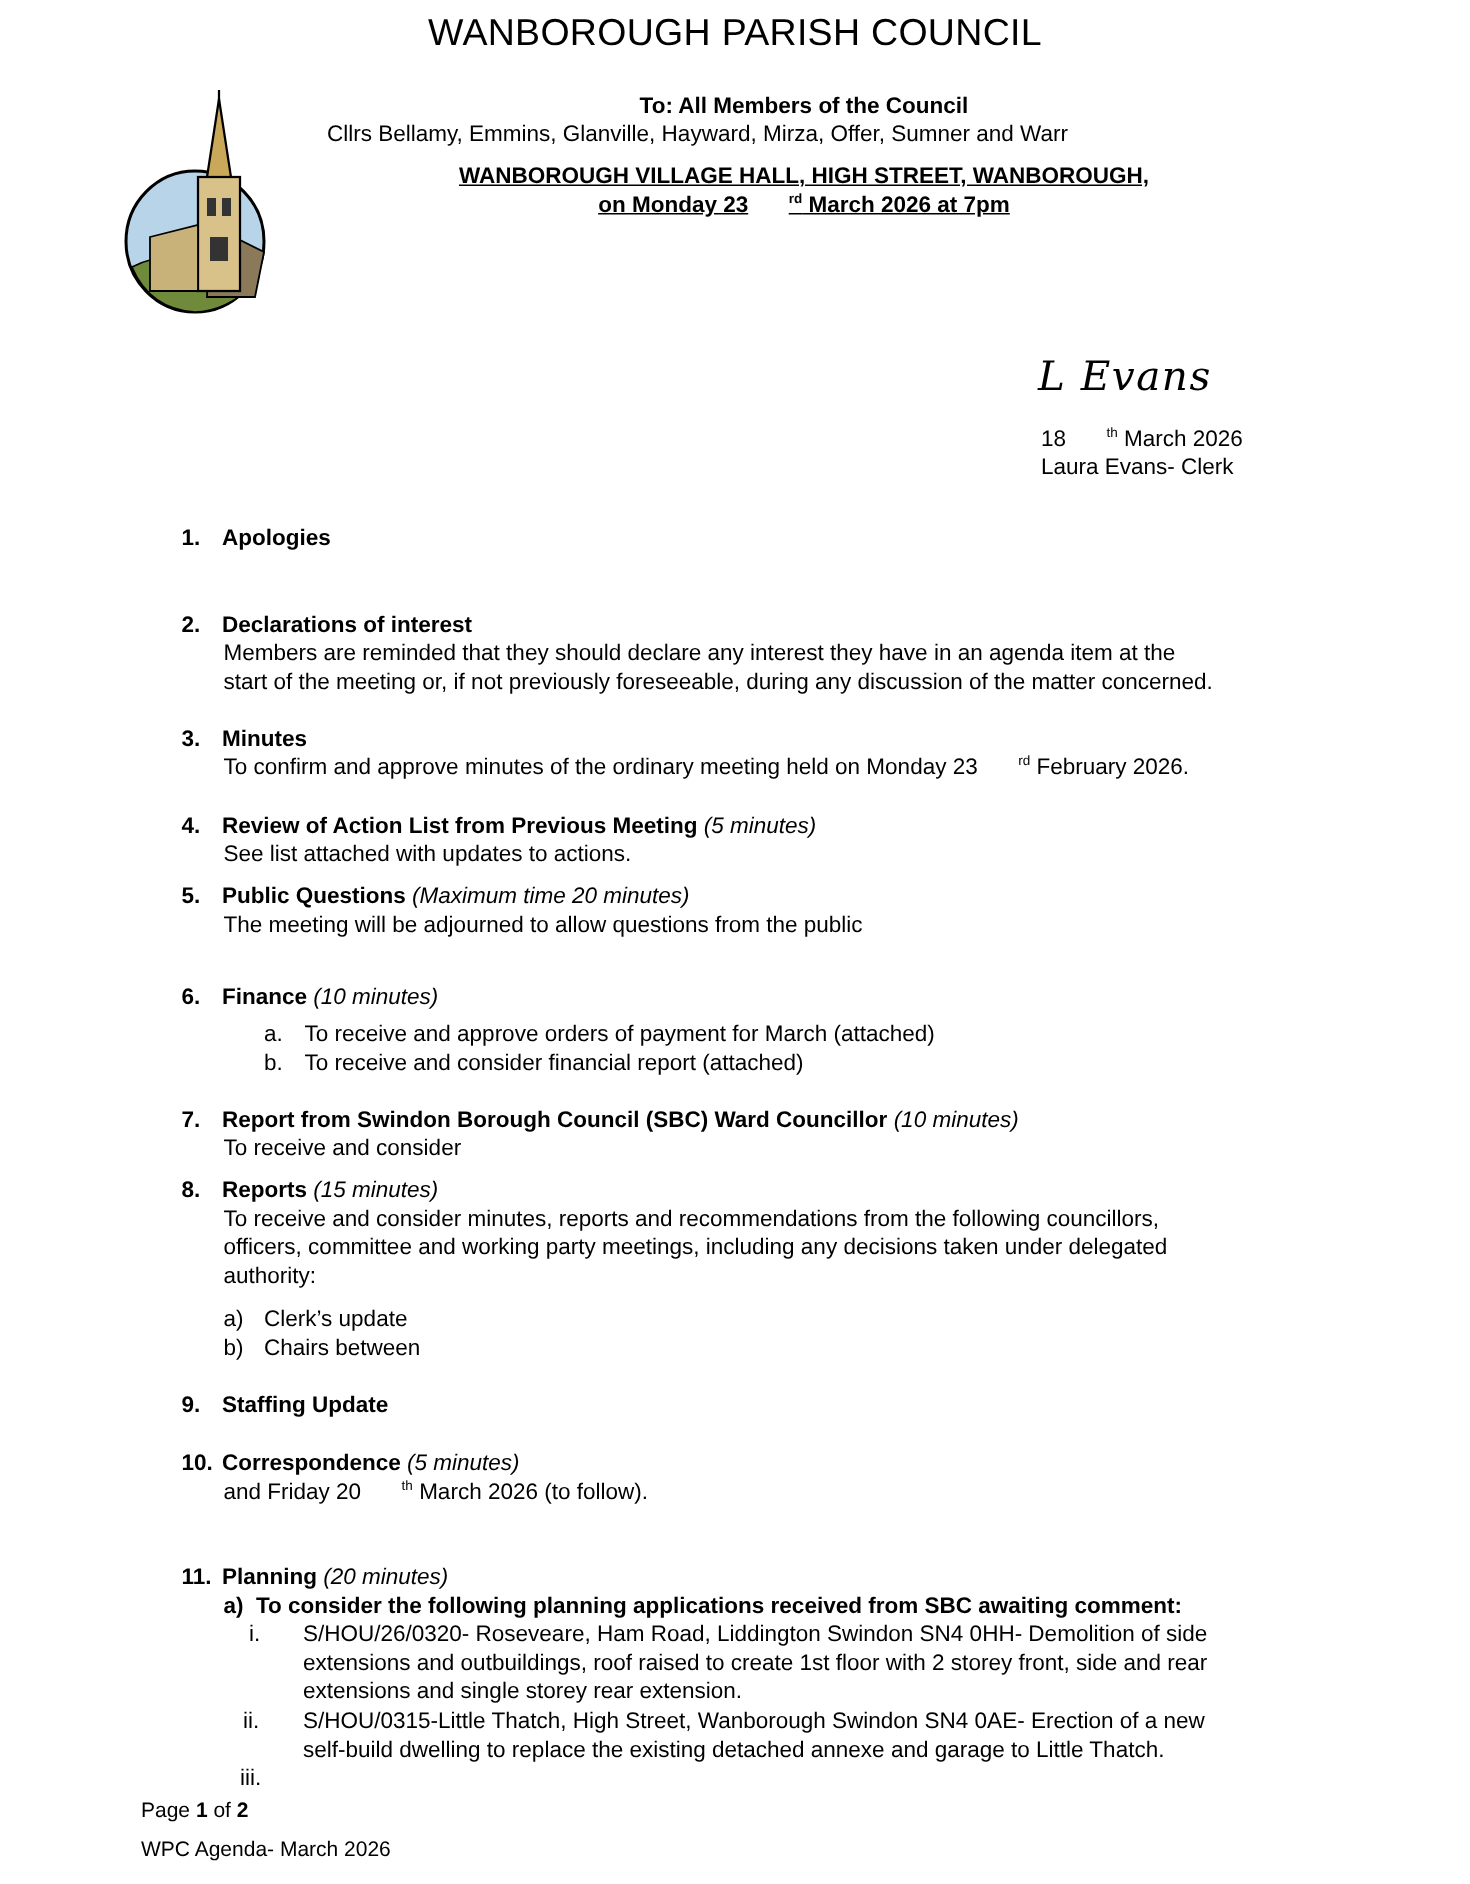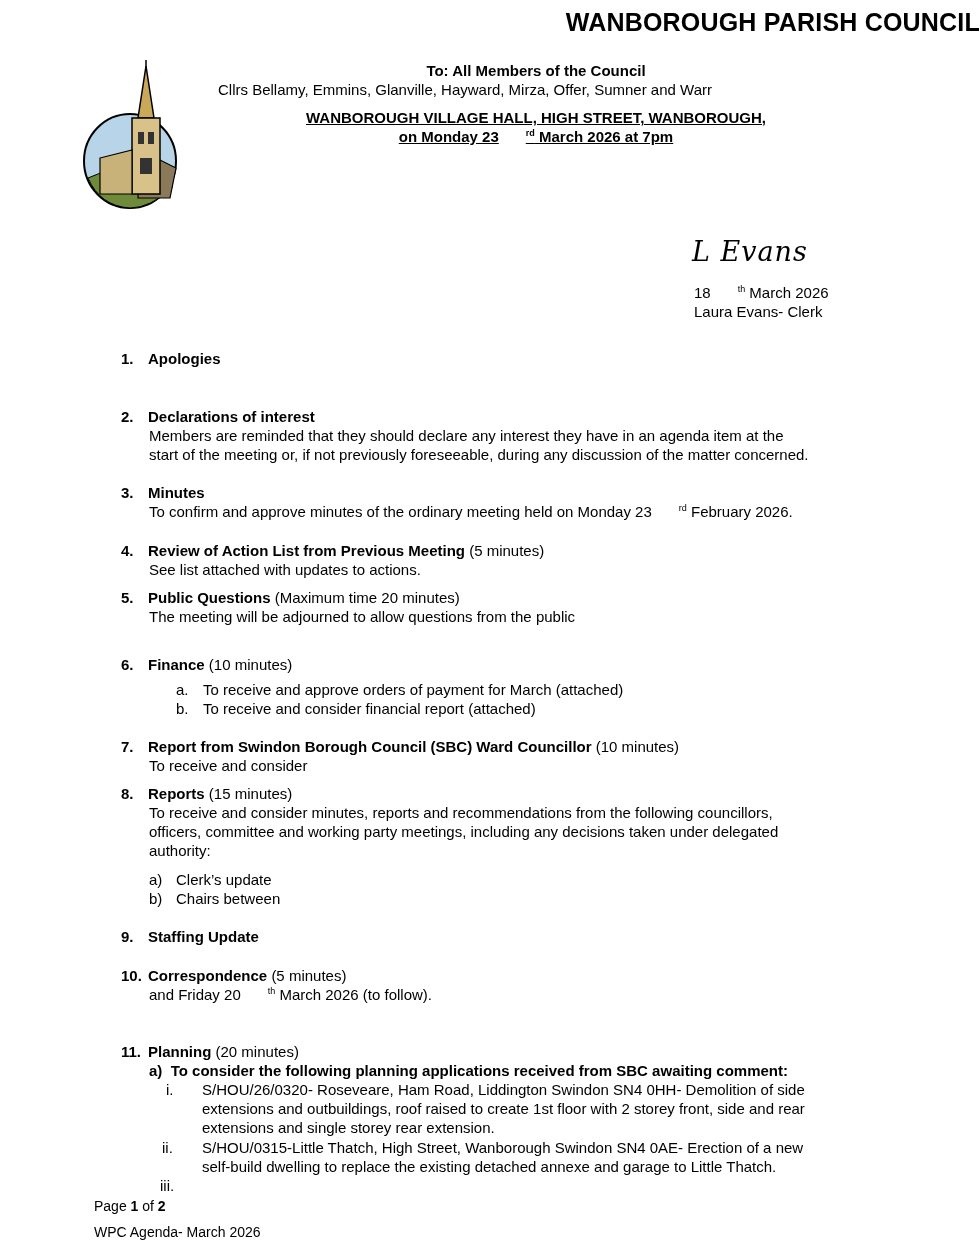--- a/index.html
+++ b/index.html
@@ -2,36 +2,36 @@
 <html><head>
 <meta charset="utf-8">
 <style>
   html, body { margin: 0; padding: 0; background: #ffffff; }
   body {
     width: 980px; height: 1256px; position: relative; overflow: hidden;
     font-family: "Liberation Sans", sans-serif; color: #000; font-size: 15px;
   }
   .abs { position: absolute; }
   .title {
-    left: 0; width: 980px; top: 8px; text-align: right;
-    font-weight: bold; font-size: 25px; letter-spacing: 0.2px;
+    left: 0; width: 980px; top: 8px; text-align: center;
+    font-weight: normal; font-size: 25px; letter-spacing: 0.2px;
   }
   .logo { left: 80px; top: 58px; width: 100px; height: 152px; }
   .hdr-center { left: 0; width: 930px; text-align: center; line-height: 19px; }
   .hdr-to { top: 61px; left: 76px; width: 920px; font-weight: bold; }
   .hdr-cllrs { top: 80px; left: 0; width: 930px; }
   .summon { top: 108px; left: 146px; width: 780px; text-align: center; line-height: 19px; }
   .summon .u { font-weight: bold; text-decoration: underline; }
   .signature { left: 692px; top: 236px; font-family: "DejaVu Serif", serif; font-style: italic; font-size: 27px; letter-spacing: 1px; }
   .sigdate { left: 694px; top: 283px; line-height: 19px; }
   sup { font-size: 9px; line-height: 0; vertical-align: 6px; margin-left: 27px; }
   .item { position: absolute; left: 121px; width: 760px; line-height: 19px; }
   .item .num { display: inline-block; width: 27px; font-weight: bold; }
   .item .head { font-weight: bold; }
-  .item .note { }
+  .item .note { font-style: italic; }
   .item .body { margin-left: 28px; }
   .sub { position: absolute; line-height: 19px; }
   .sub .lab { display: inline-block; width: 27px; }
   .footer { left: 94px; line-height: 19px; font-size: 14px; }
 </style>
 </head>
 <body>
 
 <div class="abs title">WANBOROUGH PARISH COUNCIL</div>
 

